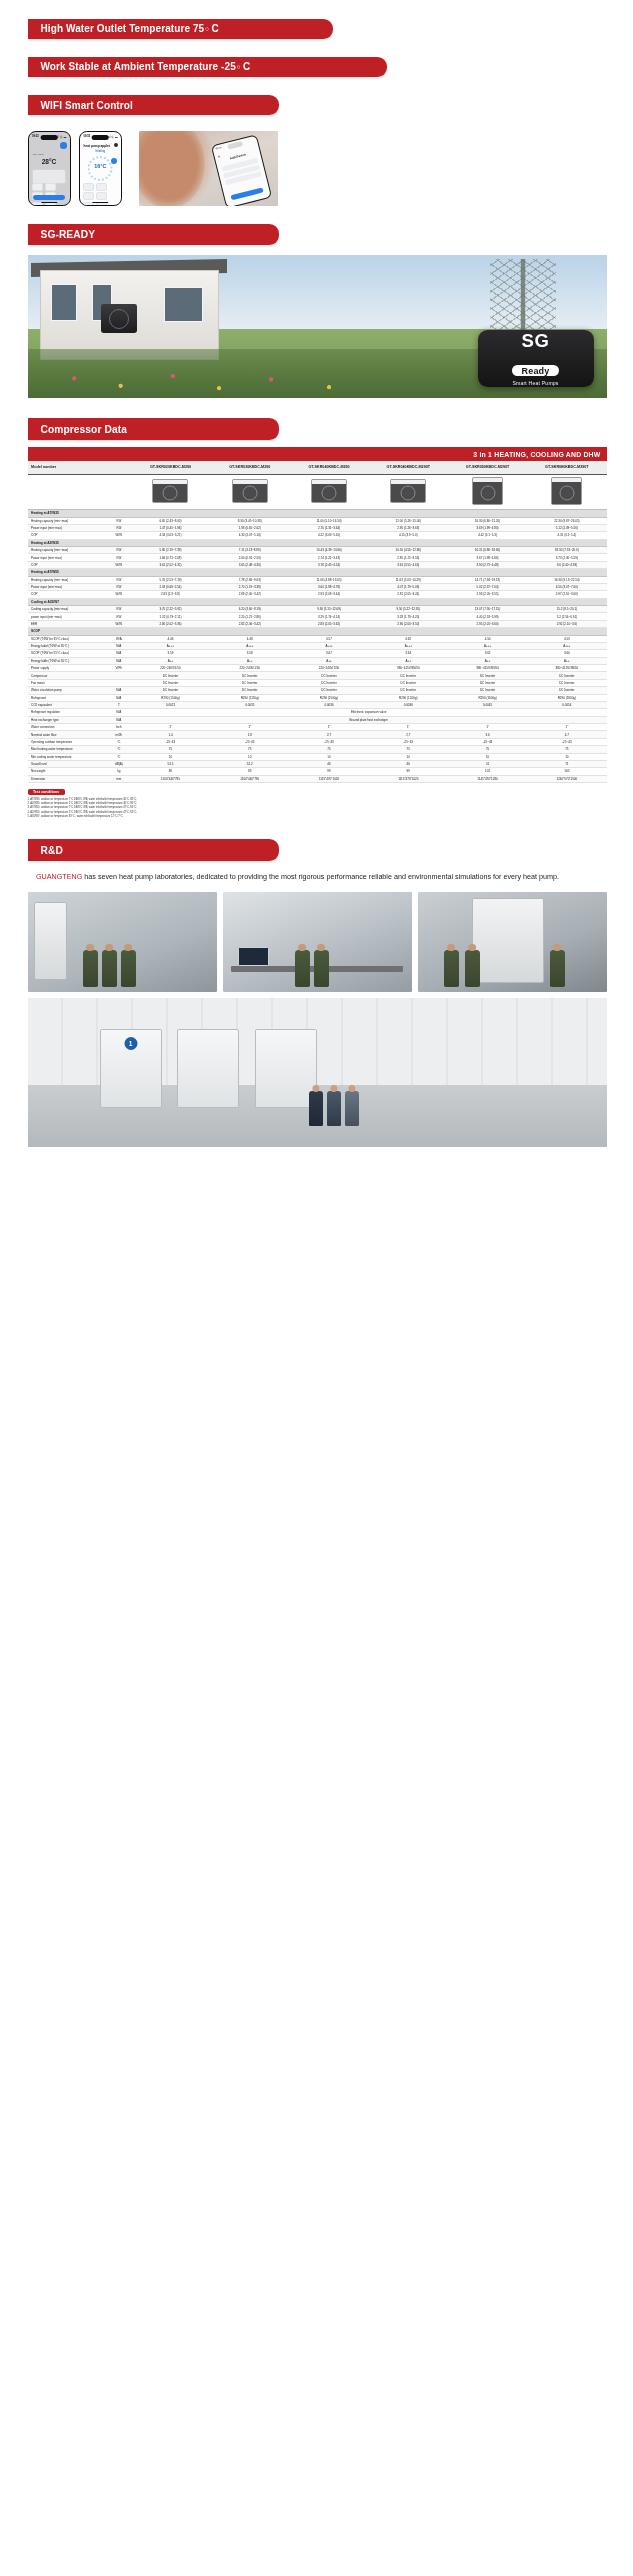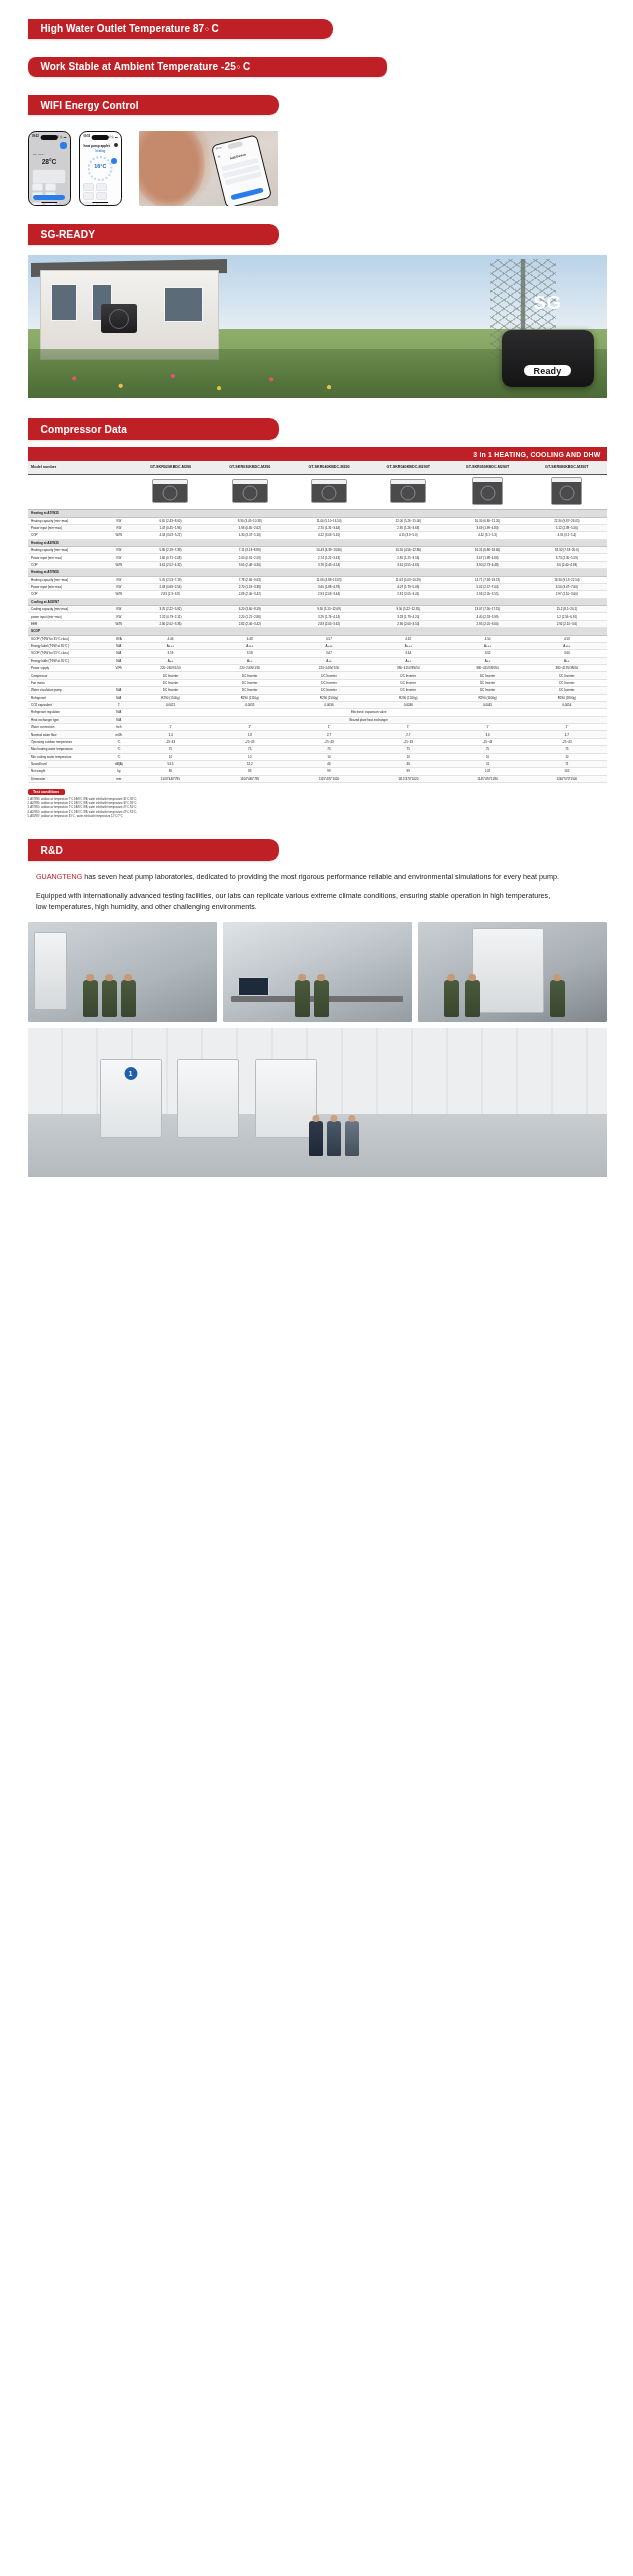--- a/index.html
+++ b/index.html
@@ -18,21 +18,21 @@
     border-top-right-radius: 9.6px;
     border-bottom-right-radius: 9.6px;
     display: flex;
     align-items: center;
     padding: 0 13px;
     font-weight: 700;
     letter-spacing: 0.1px;
     box-shadow: 0 1.2px 1.8px rgba(0,0,0,.12);
   }
   .banner.b1 { margin-left: 27.5px; width: 305px; height: 20.3px; font-size: 10px; margin-top: 18.5px; }
-  .banner.b2 { margin-left: 27.5px; width: 359px; height: 20.3px; font-size: 10px; margin-top: 18px; border-radius: 8px; }
+  .banner.b2 { margin-left: 27.5px; width: 359px; height: 20.3px; font-size: 10px; margin-top: 18px; }
   .banner.b3 { margin-left: 27.5px; width: 251px; height: 20.3px; font-size: 10px; margin-top: 18px; }
   .banner.bsg { margin-left: 27.5px; width: 251px; height: 21.5px; font-size: 10.2px; margin-top: 18px; }
   .banner.btd { margin-left: 27.5px; width: 251px; height: 21.5px; font-size: 10.2px; margin-top: 20.3px; }
   .banner.brd { margin-left: 27.5px; width: 251px; height: 21.5px; font-size: 10.2px; margin-top: 20.3px; }
   .deg { font-size: 6.6px; vertical-align: super; margin: 0 2.4px 0 0.6px; }
 
   
   .wifi-row {
     margin: 15.5px 0 0 27.5px;
     display: flex;
@@ -162,25 +162,24 @@
   }
   .sg-tower {
     position:absolute; right:51px; top:3.6px; width:66px; height:102px;
     background:
       linear-gradient(90deg, rgba(120,130,120,0) 46%, rgba(110,120,110,.85) 47%, rgba(110,120,110,.85) 53%, rgba(120,130,120,0) 54%),
       repeating-linear-gradient(35deg, rgba(120,130,120,.5) 0 1.2px, rgba(0,0,0,0) 1.2px 7.2px),
       repeating-linear-gradient(-35deg, rgba(120,130,120,.5) 0 1.2px, rgba(0,0,0,0) 1.2px 7.2px);
   }
   .sg-badge {
     position:absolute; right:13px; bottom:10.8px;
-    width:92px; height:57px; border-radius:9.6px;
+    width:116px; height:57px; border-radius:9.6px;
     background: linear-gradient(#2b2b2d, #141415);
     color:#fff; display:flex; flex-direction:column; align-items:center; justify-content:center;
     box-shadow: 0 1.8px 6px rgba(0,0,0,.4);
-    gap: 38px;
   }
   .sg-badge .sg-big { font-size: 18.5px; font-weight: 800; letter-spacing: 0.6px; line-height: 1; }
   .sg-badge .sg-ready {
     margin-top:15px; background:#fff; color:#151516; font-weight:800;
     font-size: 9px; padding: 0.6px 9.6px; border-radius: 6px; letter-spacing:0.2px;
   }
   .sg-badge .sg-sub { margin-top:3.6px; font-size:5.1px; letter-spacing:0.2px; opacity:.95;}
 
   
   .table-wrap { margin: 7.2px 0 0 27.5px; width: 579px; }
@@ -258,33 +257,33 @@
   .rw-fig { position:absolute; bottom:21.5px; width:14.3px; height:35px; border-radius:3px 3px 1.2px 1.2px;}
   .rw-fig::before { content:""; position:absolute; top:-6px; left:50%; transform:translateX(-50%);
     width:7.2px;height:7.2px;border-radius:50%;background:#caa081;}
 </style>
 </head>
 <body>
 
 <div class="page">
 
   <div class="banner b1">
-    <span>High Water Outlet Temperature 87</span>
+    <span>High Water Outlet Temperature 75</span>
     <span class="deg">○</span>
     <span>C</span>
   </div>
 
   <div class="banner b2">
     <span>Work Stable at Ambient Temperature -25</span>
     <span class="deg">○</span>
     <span>C</span>
   </div>
 
   <div class="banner b3">
-    <span>WIFI Energy Control</span>
+    <span>WIFI Smart Control</span>
   </div>
 
   <div class="wifi-row">
 
     <div class="phone">
       <div class="notch"></div>
       <div class="st-l">09:52</div>
       <div class="st-r">all ⓧ ▬</div>
       <div class="ph-fab fab-a"></div>
       <div class="ph-city">City Mode</div>
@@ -736,21 +735,20 @@
         <div>5. A35/W7: outdoor air temperature 35°C , water inlet/outlet temperature 12°C /7°C</div>
       </div>
   </div>
 
   <div class="banner brd">
     <span>R&amp;D</span>
   </div>
 
   <div class="rd-body">
     <div class="rd-p"><b>GUANGTENG</b><span> has seven heat pump laboratories, dedicated to providing the most rigorous performance reliable and environmental simulations for every heat pump.</span></div>
-    <div class="rd-p">Equipped with internationally advanced testing facilities, our labs can replicate various extreme climate conditions, ensuring stable operation in high temperatures, low temperatures, high humidity, and other challenging environments.</div>
   </div>
 
   <div class="rd-photos">
     <div class="rd-photo rp1">
       <div class="cab"></div>
       <div class="fig" style="left:55px"></div>
       <div class="fig" style="left:74px"></div>
       <div class="fig" style="left:93px"></div>
     </div>
     <div class="rd-photo rp2">

